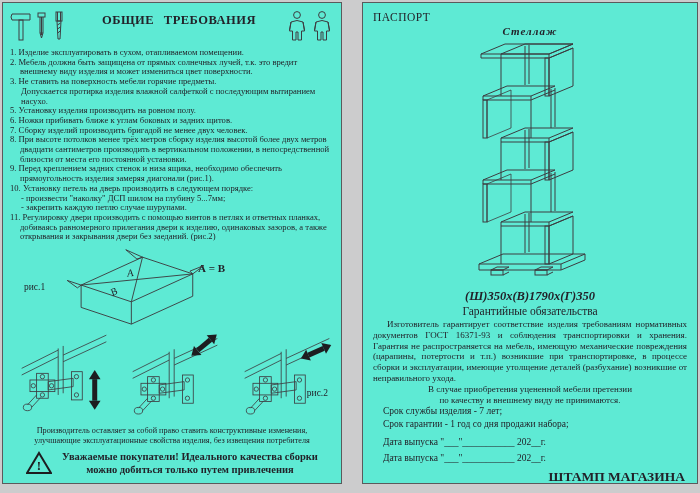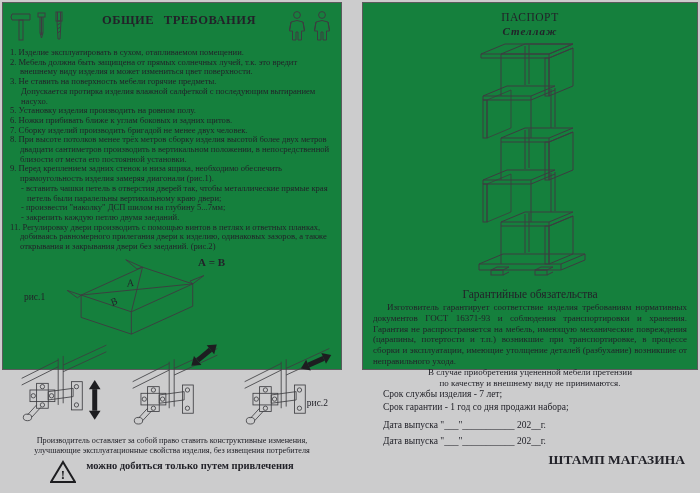--- a/index.html
+++ b/index.html
@@ -3,52 +3,52 @@
 <meta charset="utf-8">
 <style>
   html,body{margin:0;padding:0;}
   body{
     width:700px;height:493px;position:relative;overflow:hidden;
     background:#cccccd;
     font-family:"Liberation Serif", serif;
     color:#222229;
     -webkit-font-smoothing:antialiased;
   }
-  .page{position:absolute;top:2px;height:368px;background:#15803d;border:1px solid #5a5a5c;box-sizing:border-box;}
+  .page{position:absolute;top:2px;height:482px;background:#5eead4;border:1px solid #5a5a5c;box-sizing:border-box;}
   .page-left{left:2px;width:340px;padding:4px 7px 0 7px;}
   .page-right{left:362px;width:336px;padding:6px 10px 0 10px;}
 
   
   .lp-header{display:flex;align-items:flex-start;justify-content:space-between;height:36px;margin-top:2px;}
   .lp-title{font-weight:bold;font-size:12.5px;letter-spacing:.5px;word-spacing:6px;text-align:center;flex:1;padding-top:4px;}
   .icn{flex:0 0 auto;}
 
   
   .req-list{font-size:8.6px;line-height:1.13;margin-top:3px;}
   .li{padding-left:10px;text-indent:-10px;}
   .cont{padding-left:11px;}
   .sub{padding-left:17px;text-indent:-6px;}
 
   
   .fig1{position:relative;height:80px;margin-top:4px;}
   .fig1-label{position:absolute;left:14px;top:36px;font-size:9.5px;}
-  .fig1-formula{position:absolute;left:188px;top:0;font-size:11px;font-weight:bold;}
+  .fig1-formula{position:absolute;left:188px;top:16px;font-size:11px;font-weight:bold;}
   .fig1-svg{position:absolute;left:46px;top:0;}
 
   
   .hinges{position:relative;display:flex;gap:20px;margin:2px 0 0 10px;height:96px;}
   .fig2-label{position:absolute;right:6px;bottom:26px;font-size:9.5px;}
 
   .note{font-size:8.2px;line-height:1.2;text-align:center;margin-top:2px;}
 
   .warning{display:flex;align-items:flex-start;justify-content:center;gap:10px;margin-top:5px;}
   .warning-text{text-align:center;font-weight:bold;font-size:10.5px;line-height:1.22;}
 
   
-  .rp-title{text-align:center;font-size:11.5px;letter-spacing:.5px;margin-top:2px;}
+  .rp-title{font-size:11.5px;letter-spacing:.5px;margin-top:2px;}
   .rp-product{text-align:center;font-size:11px;font-weight:bold;font-style:italic;letter-spacing:1px;margin-top:2px;}
   .shelf-wrap{text-align:center;margin-top:4px;}
   .rp-dims{text-align:center;font-weight:bold;font-style:italic;font-size:12.5px;margin-top:2px;}
   .rp-warranty-title{text-align:center;font-size:11.5px;margin-top:1px;}
   .rp-warranty{font-size:9px;line-height:1.2;text-align:justify;text-indent:14px;margin-top:2px;}
   .rp-center{font-size:9px;line-height:1.2;text-align:center;}
   .rp-line{font-size:9.5px;margin-left:10px;line-height:1.35;}
   .rp-date{font-size:9.5px;margin-left:10px;margin-top:6px;}
   .rp-stamp{text-align:right;font-weight:bold;font-size:13.5px;margin-top:6px;padding-right:2px;}
 
@@ -101,23 +101,23 @@
   <div class="req-list">
     <div class="li">1. Изделие эксплуатировать в сухом, отапливаемом помещении.</div>
     <div class="li">2. Мебель должна быть защищена от прямых солнечных лучей, т.к. это вредит внешнему виду изделия и может измениться цвет поверхности.</div>
     <div class="li">3. Не ставить на поверхность мебели горячие предметы.</div>
     <div class="cont">Допускается протирка изделия влажной салфеткой с последующим вытиранием насухо.</div>
     <div class="li">5. Установку изделия производить на ровном полу.</div>
     <div class="li">6. Ножки прибивать ближе к углам боковых и задних щитов.</div>
     <div class="li">7. Сборку изделий производить бригадой не менее двух человек.</div>
     <div class="li">8. При высоте потолков менее трёх метров сборку изделия высотой более двух метров двадцати сантиметров производить в вертикальном положении, в непосредственной близости от места его постоянной установки.</div>
     <div class="li">9. Перед креплением задних стенок и низа ящика, необходимо обеспечить прямоугольность изделия замеряя диагонали (рис.1).</div>
-    <div class="sub">- вставить чашки петель в отверстия дверей так, чтобы металлические прямые края петель были паралельны вертикальному краю двери;</div>
+    <div class="li">10. Установку петель на дверь производить в следующем порядке:</div>
     <div class="sub">- произвести "наколку" ДСП шилом на глубину 5...7мм;</div>
-    <div class="sub">- закрепить каждую петлю двумя заеданий.</div>
+    <div class="sub">- закрепить каждую петлю случае шурупами.</div>
     <div class="li">11. Регулировку двери производить с помощью винтов в петлях и ответных планках, добиваясь равномерного прилегания двери к изделию, одинаковых зазоров, а также открывания и закрывания двери без заеданий. (рис.2)</div>
   </div>
 
   <div class="fig1">
     <span class="fig1-label">рис.1</span>
     <span class="fig1-formula">А = В</span>
     <svg class="fig1-svg" width="160" height="80" viewBox="0 0 170 86">
 
       <polygon class="ln" points="92,12 74,4 86,14"></polygon>
       <polygon class="ln" points="146,30 158,21 143,27"></polygon>
@@ -230,20 +230,21 @@
     <div>Производитель оставляет за собой право ставить конструктивные изменения,</div>
     <div>улучшающие эксплуатационные свойства изделия, без извещения потребителя</div>
   </div>
 
   <div class="warning">
     <svg width="26" height="24" viewBox="0 0 26 24">
       <polygon points="13,2 25,22 1,22" fill="none" stroke="#1d1d20" stroke-width="2"></polygon>
       <text x="13" y="19" text-anchor="middle" font-size="13" font-weight="bold" fill="#1d1d20">!</text>
     </svg>
     <div class="warning-text">
+      <div>Уважаемые покупатели! Идеального качества сборки</div>
       <div>можно добиться только путем привлечения</div>
 
     </div>
   </div>
 
 </div>
 
 <div class="page page-right">
 
   <div class="rp-title">ПАСПОРТ</div>
@@ -294,20 +295,21 @@
 
       <polygon class="ln" points="56,226 68,226 74,223 62,223"></polygon>
       <rect class="ln" x="56" y="226" width="12" height="5"></rect>
       <line class="ln" x1="68" y1="231" x2="74" y2="228"></line>
       <polygon class="ln" points="100,226 112,226 118,223 106,223"></polygon>
       <rect class="ln" x="100" y="226" width="12" height="5"></rect>
       <line class="ln" x1="112" y1="231" x2="118" y2="228"></line>
     </svg>
   </div>
 
+  <div class="rp-dims">(Ш)350х(В)1790х(Г)350</div>
 
   <div class="rp-warranty-title">Гарантийные обязательства</div>
   <div class="rp-warranty">Изготовитель гарантирует соответствие изделия требованиям нормативных документов ГОСТ 16371-93 и соблюдения транспортировки и хранения. Гарантия не распространяется на мебель, имеющую механические повреждения (царапины, потертости и т.п.) возникшие при транспортировке, в процессе сборки и эксплуатации, имеющие утолщение деталей (разбухание) возникшие от неправильного ухода.</div>
   <div class="rp-center">
     <div>В случае приобретения уцененной мебели претензии</div>
     <div>по качеству и внешнему виду не принимаются.</div>
   </div>
   <div class="rp-line">Срок службы изделия - 7 лет;</div>
   <div class="rp-line">Срок гарантии - 1 год со дня продажи набора;</div>
   <div class="rp-date">Дата выпуска "___"___________ 202__г.</div>

